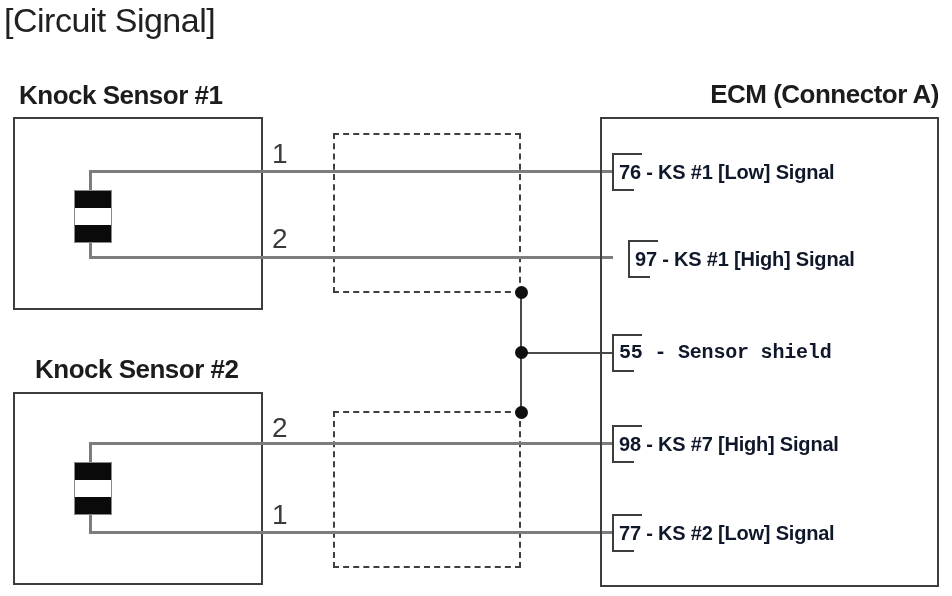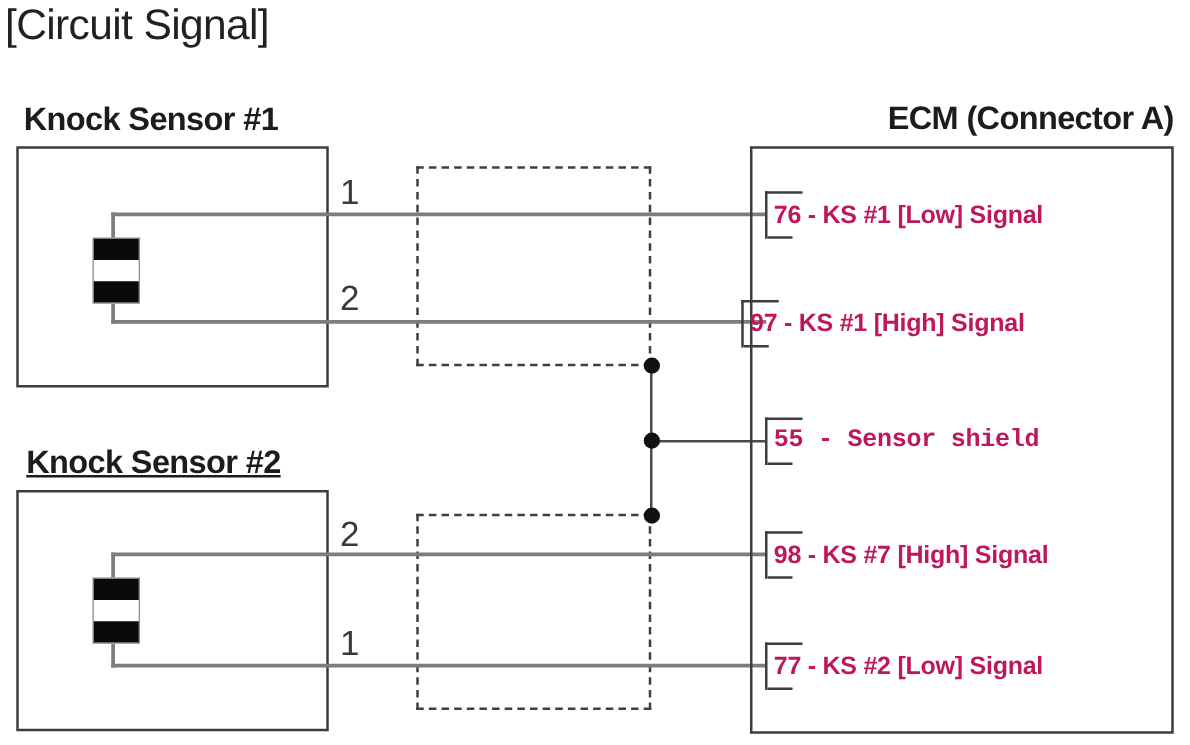--- a/index.html
+++ b/index.html
@@ -18,34 +18,34 @@
   .dot{width:13px;height:13px;border-radius:50%;background:#101010;}
   .wire-num{font-size:28px;font-weight:400;color:#3a3a3a;}
   .piezo{width:38px;height:53px;border:1px solid #8a8a8a;background:#fff;box-sizing:border-box;
          display:flex;flex-direction:column;justify-content:space-between;}
   .piezo .bar{height:17px;background:#0a0a0a;}
   .pin-row{width:322px;height:38px;}
   .bracket{position:absolute;left:0;top:0;width:30px;height:38px;
            border-left:2px solid #3d3d3d;border-top:2px solid #3d3d3d;box-sizing:border-box;}
   .bracket::after{content:'';position:absolute;left:0;bottom:0;width:20px;border-bottom:2px solid #3d3d3d;}
   .pin-label{position:absolute;left:7px;top:0;line-height:38px;font-size:20px;font-weight:700;
-             color:#be185d;white-space:nowrap;letter-spacing:-0.2px;}
+             color:#0f172a;white-space:nowrap;letter-spacing:-0.2px;}
   .ecm-title{left:600px;top:79px;width:339px;text-align:right;}
 </style>
 </head>
 <body>
 
 <div id="stage">
 
   <div class="abs page-title">[Circuit Signal]</div>
 
   <div class="abs box-title" style="left:19px;top:80px;">Knock Sensor #1</div>
   <div class="abs outline-box" style="left:13px;top:117px;width:250px;height:193px;"></div>
 
-  <div class="abs box-title" style="left:21px;top:354px;text-decoration:underline;">Knock Sensor #2</div>
+  <div class="abs box-title" style="left:35px;top:354px;">Knock Sensor #2</div>
   <div class="abs outline-box" style="left:13px;top:392px;width:250px;height:193px;"></div>
 
   <div class="abs dashed-box" style="left:333px;top:133px;width:188px;height:160px;"></div>
   <div class="abs dashed-box" style="left:333px;top:411px;width:188px;height:157px;"></div>
 
   <div class="abs wire" style="left:89px;top:170px;width:524px;"></div>
   <div class="abs wire" style="left:89px;top:256px;width:524px;"></div>
 
   <div class="abs wire" style="left:89px;top:442px;width:524px;"></div>
   <div class="abs wire" style="left:89px;top:531px;width:524px;"></div>
@@ -75,21 +75,21 @@
   <div class="abs dot" style="left:515px;top:346px;"></div>
   <div class="abs dot" style="left:515px;top:406px;"></div>
 
   <div class="abs box-title ecm-title">ECM (Connector A)</div>
   <div class="abs outline-box" style="left:600px;top:117px;width:339px;height:470px;"></div>
 
   <div class="abs pin-row" style="left:612px;top:153px;">
     <div class="bracket"></div>
     <span class="pin-label">76 - KS #1 [Low] Signal</span>
   </div>
-  <div class="abs pin-row" style="left:593px;top:240px;">
+  <div class="abs pin-row" style="left:628px;top:240px;">
     <div class="bracket"></div>
     <span class="pin-label">97 - KS #1 [High] Signal</span>
   </div>
   <div class="abs pin-row" style="left:612px;top:334px;font-family:Liberation Mono, monospace;">
     <div class="bracket"></div>
     <span class="pin-label">55 - Sensor shield</span>
   </div>
   <div class="abs pin-row" style="left:612px;top:425px;">
     <div class="bracket"></div>
     <span class="pin-label">98 - KS #7 [High] Signal</span>

